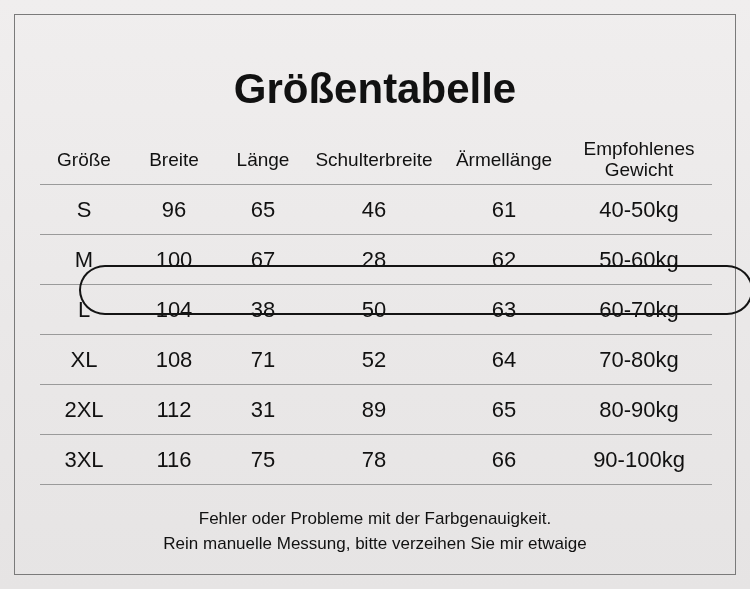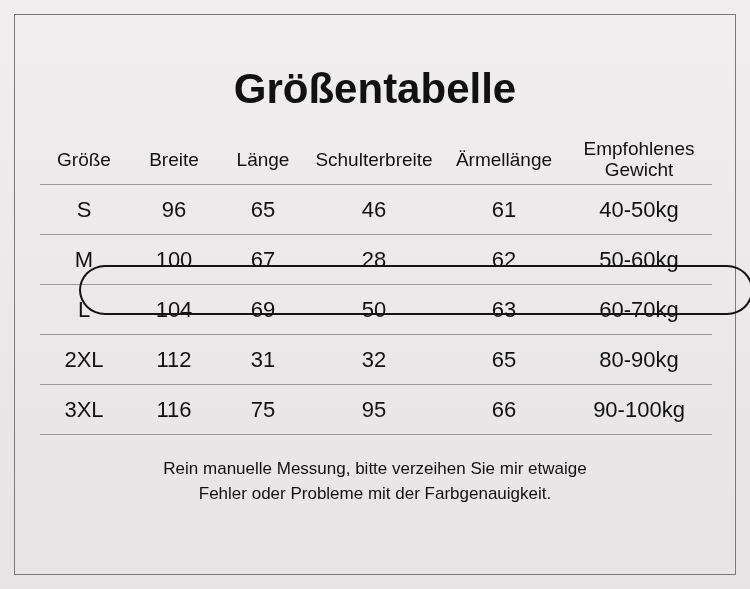--- a/index.html
+++ b/index.html
@@ -166,44 +166,52 @@
             <td>M</td>
             <td>100</td>
             <td>67</td>
             <td>28</td>
             <td>62</td>
             <td>50-60kg</td>
           </tr>
           <tr>
             <td>L</td>
             <td>104</td>
-            <td>69</td>
+            <td>38</td>
             <td>50</td>
             <td>63</td>
             <td>60-70kg</td>
           </tr>
           <tr>
+            <td>XL</td>
+            <td>108</td>
+            <td>71</td>
+            <td>52</td>
+            <td>64</td>
+            <td>70-80kg</td>
+          </tr>
+          <tr>
             <td>2XL</td>
             <td>112</td>
             <td>31</td>
-            <td>32</td>
+            <td>89</td>
             <td>65</td>
             <td>80-90kg</td>
           </tr>
           <tr>
             <td>3XL</td>
             <td>116</td>
             <td>75</td>
-            <td>95</td>
+            <td>78</td>
             <td>66</td>
             <td>90-100kg</td>
           </tr>
         </tbody>
       </table>
     </div>
 
     <div class="note">
+      <div>Fehler oder Probleme mit der Farbgenauigkeit.</div>
       <div>Rein manuelle Messung, bitte verzeihen Sie mir etwaige</div>
-      <div>Fehler oder Probleme mit der Farbgenauigkeit.</div>
     </div>
 
   </div>
 </div>
 
 </body></html>

